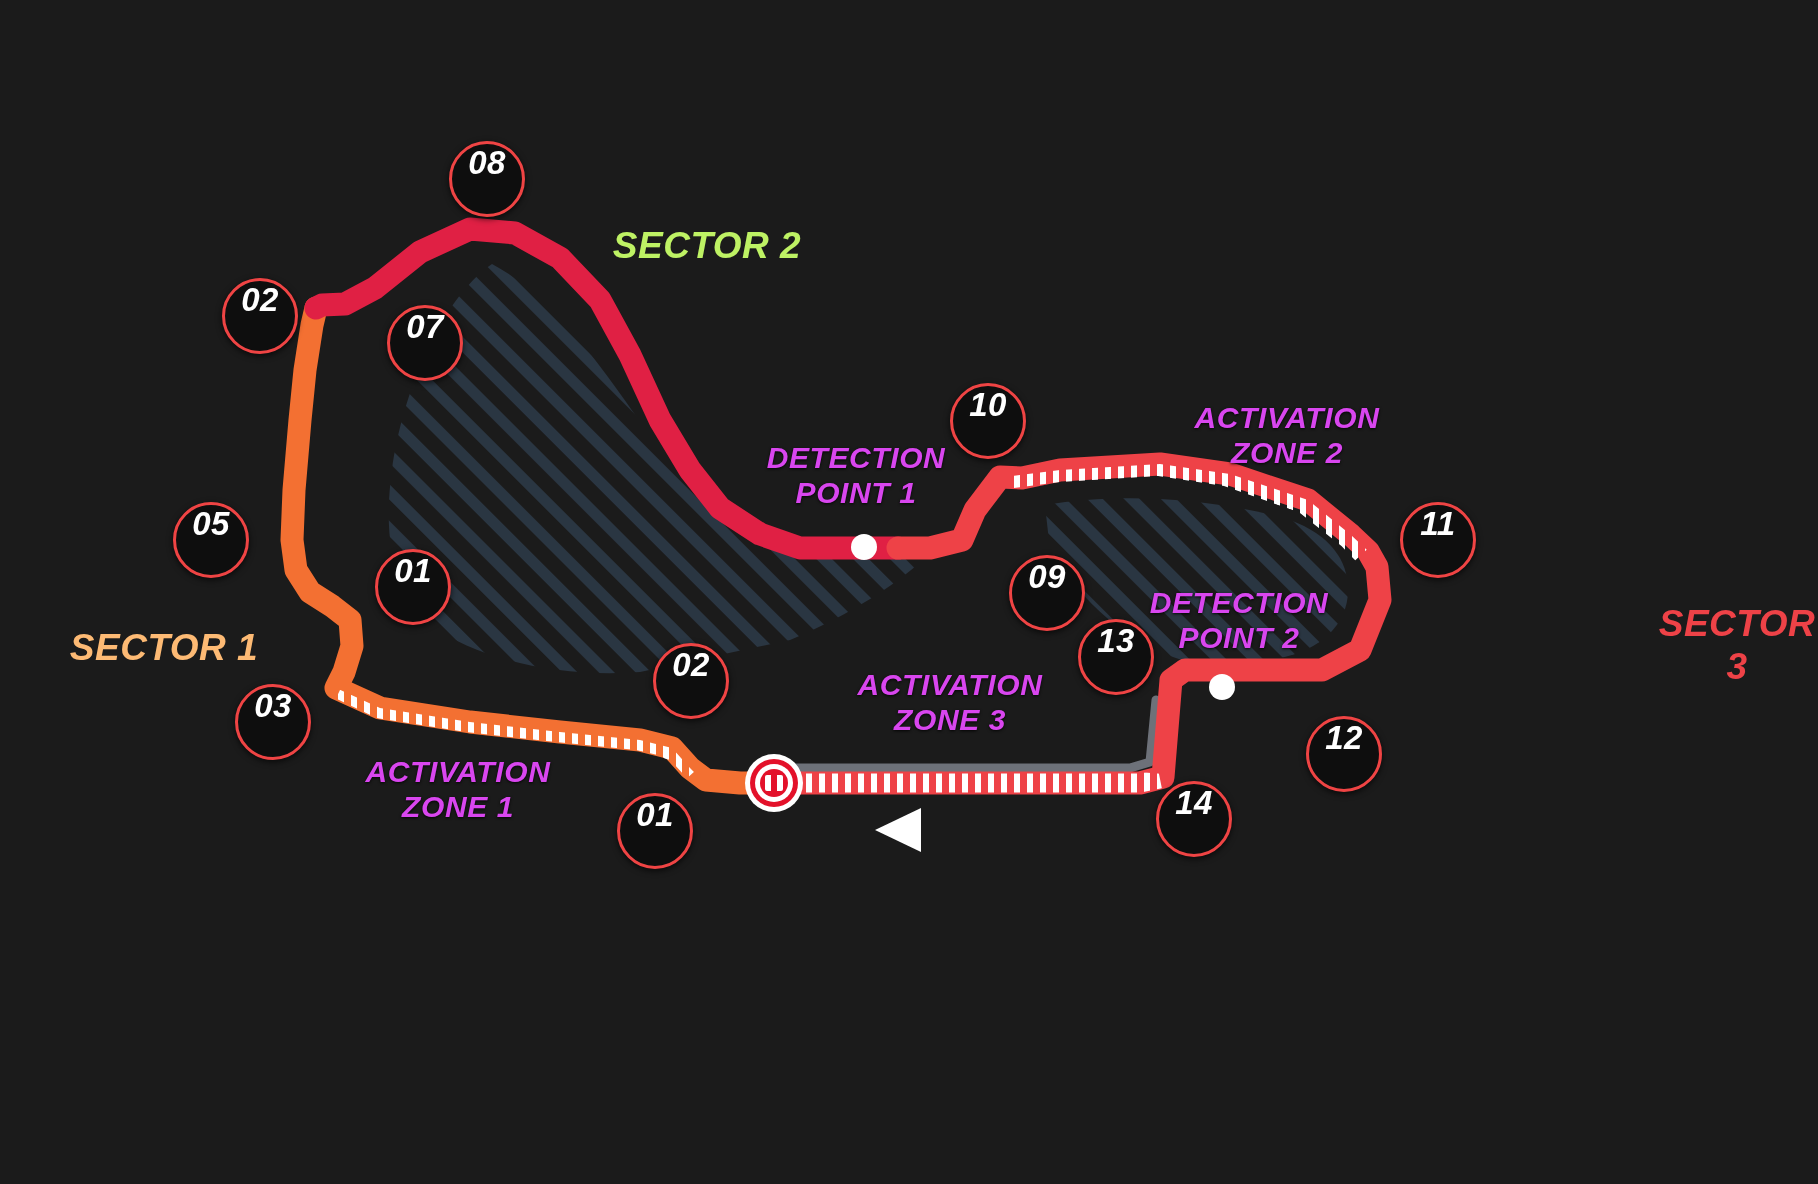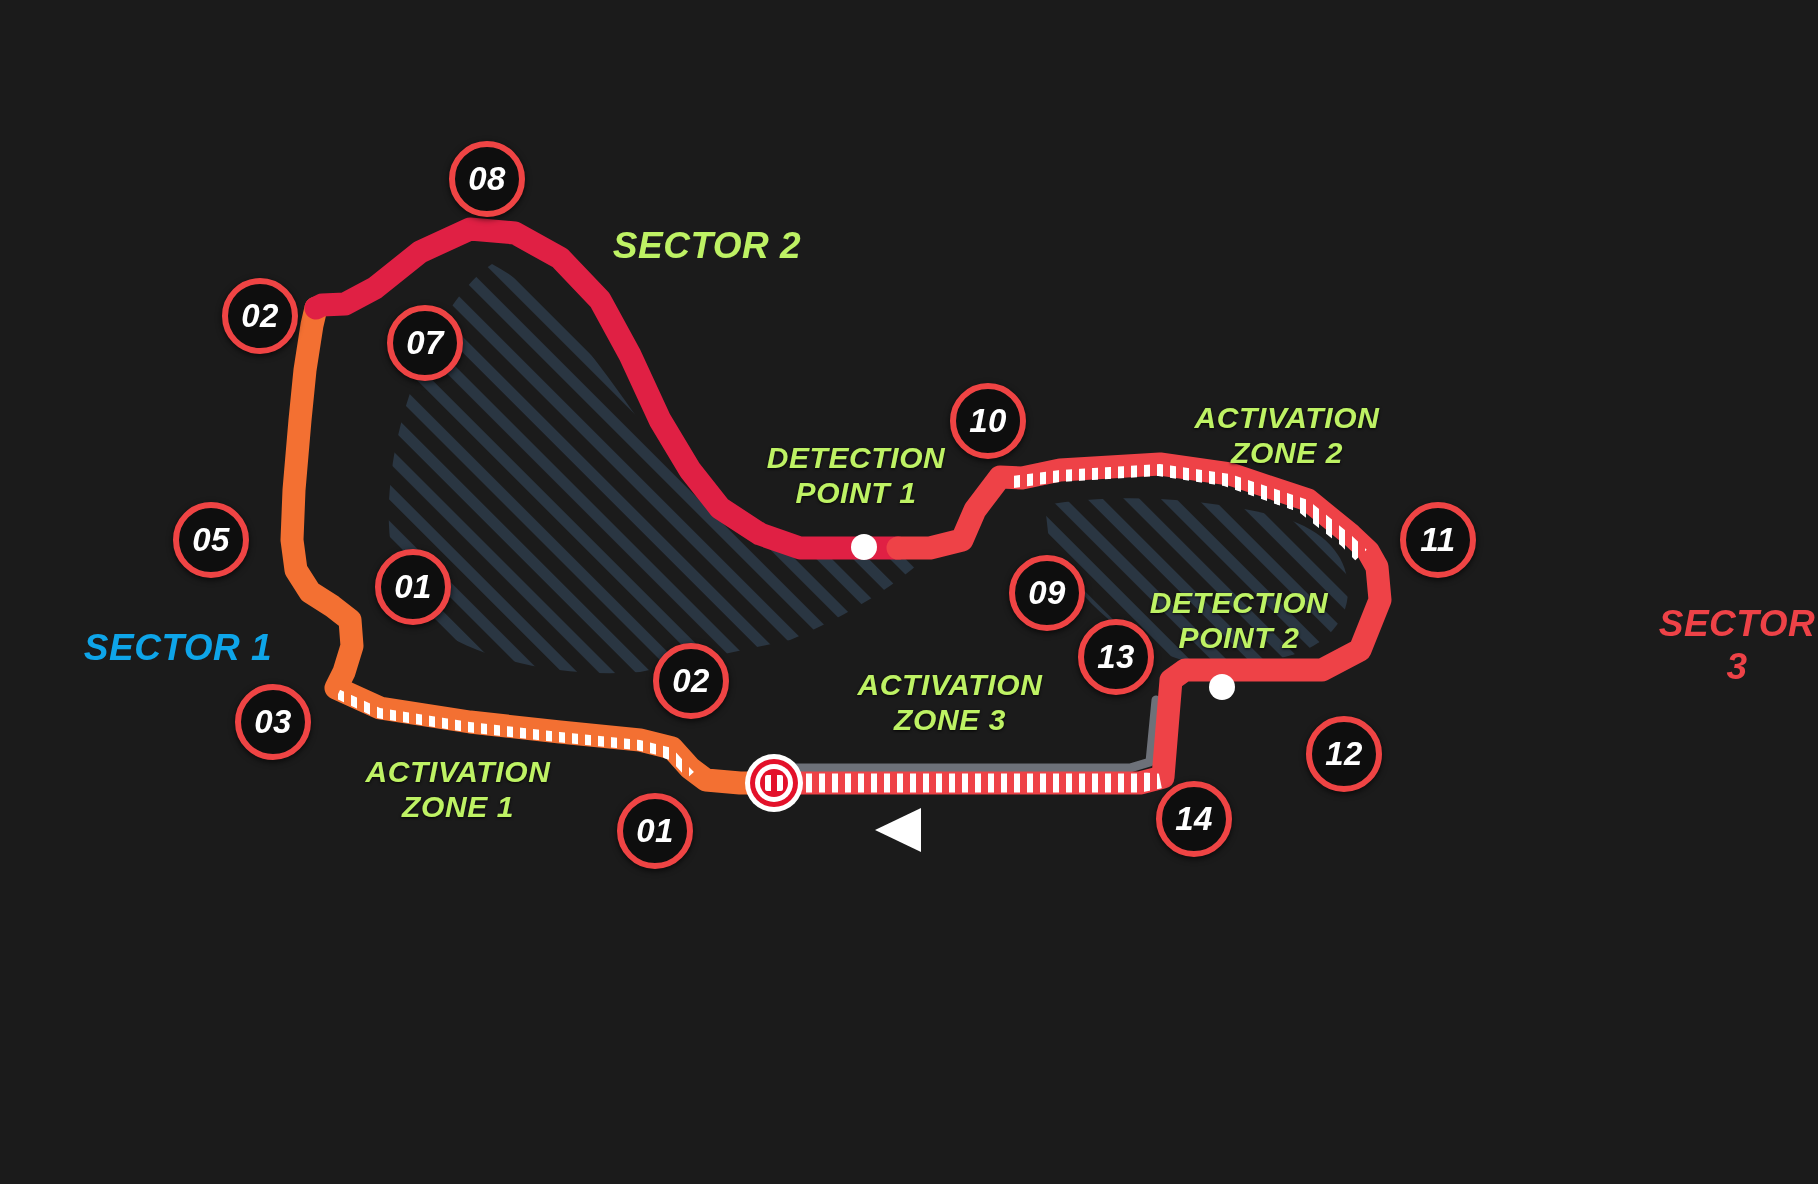--- a/index.html
+++ b/index.html
@@ -11,43 +11,43 @@
     font-family:"Liberation Sans", sans-serif;
   }
   #stage { position:relative; width:1818px; height:1184px; background:#1b1b1b; }
   #circuit { position:absolute; inset:0; width:1818px; height:1184px; display:block; }
 
   .corner-marker {
     position:absolute;
     width:76px; height:76px;
     border-radius:50%;
     background:#0e0e0e;
-    border:6px solid #ef4444;
-    display:flex; align-items:center; justify-content:center;
+    border:3px solid #ef4444;
+    display:flex; justify-content:center;
     color:#ffffff;
     font-size:33px;
     font-weight:bold;
     font-style:italic;
     letter-spacing:0.5px;
     transform:translate(-50%,-50%);
     box-shadow:0 2px 6px rgba(0,0,0,.7);
   }
 
   .map-label {
     position:absolute;
     transform:translate(-50%,-50%);
     font-weight:bold;
     font-style:italic;
     text-align:center;
     line-height:1.16;
     white-space:pre-line;
     pointer-events:none;
   }
   .sector-label { font-size:37px; letter-spacing:0.5px; }
-  .annot-label  { font-size:30px; color:#bef264; letter-spacing:0.6px;
+  .annot-label  { font-size:30px; color:#d946ef; letter-spacing:0.6px;
                   text-shadow:0 1px 3px rgba(0,0,0,.85); }
 </style>
 </head>
 <body>
 
 <div id="stage">
 
   <svg id="circuit" viewBox="0 0 1818 1184">
     <defs>
       <pattern id="hatchPattern" width="26" height="26" patternTransform="rotate(-45)" patternUnits="userSpaceOnUse">
@@ -168,21 +168,21 @@
       </div>
     <div class="corner-marker" style="left:1116px; top:657px;">
         <span>13</span>
       </div>
     <div class="corner-marker" style="left:1194px; top:819px;">
         <span>14</span>
       </div>
   </div>
 
   <div>
-    <div class="map-label sector-label" style="left:178px; top:648px; color:#0ea5e9;">SECTOR 1</div>
+    <div class="map-label sector-label" style="left:164px; top:648px; color:#fdba74;">SECTOR 1</div>
     <div class="map-label sector-label" style="left:707px; top:246px; color:#bef264;">SECTOR 2</div>
     <div class="map-label sector-label" style="left:1697px; top:646px; color:#EE4247;margin-left:40px;">SECTOR 3</div>
   </div>
 
   <div>
     <div class="map-label annot-label" style="left:856px; top:476px;">DETECTION
 POINT 1</div>
     <div class="map-label annot-label" style="left:1239px; top:621px;">DETECTION
 POINT 2</div>
     <div class="map-label annot-label" style="left:458px; top:790px;">ACTIVATION

